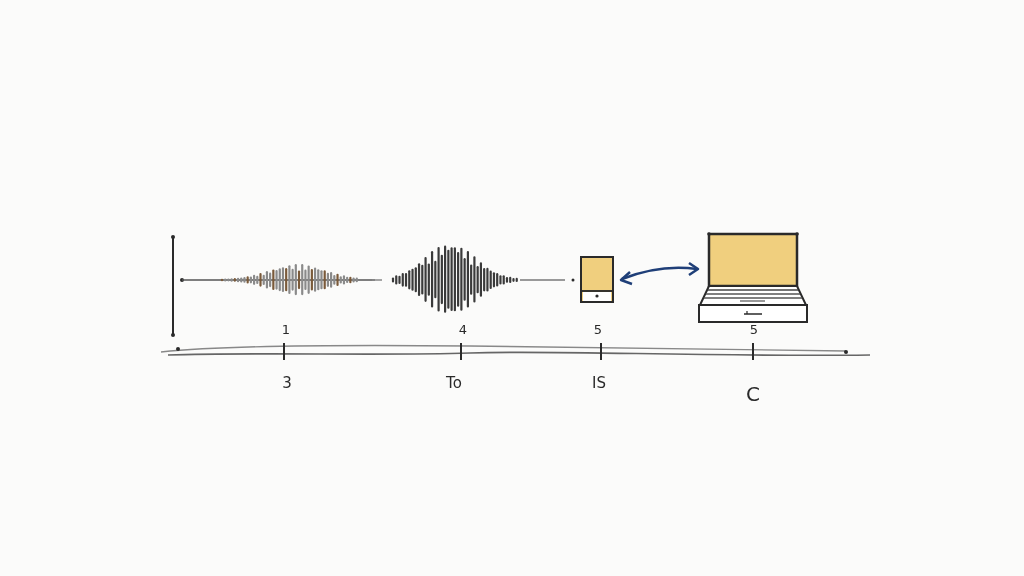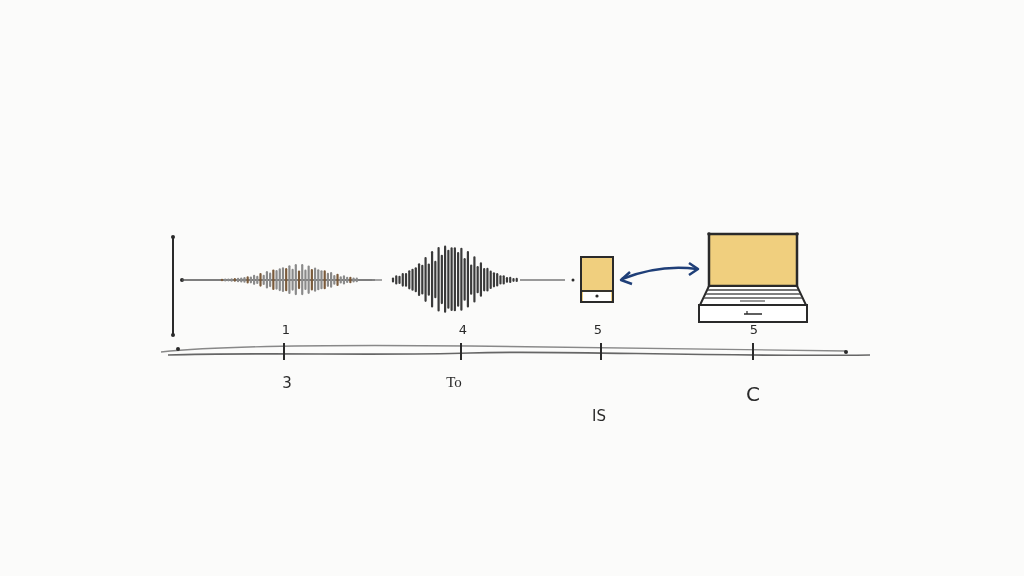--- a/index.html
+++ b/index.html
@@ -171,16 +171,16 @@
       <line x1="753" x2="753" y1="343" y2="360" stroke="#2a2a2a" stroke-width="2"></line>
     </g>
 </svg>
 
 <div id="labels">
     <span class="label top" style="left: 286px; top: 322px;">1</span>
     <span class="label top" style="left: 463px; top: 322px;">4</span>
     <span class="label top" style="left: 598px; top: 322px;">5</span>
     <span class="label top" style="left: 754px; top: 322px;">5</span>
     <span class="label bottom" style="left: 287px; top: 374px;">3</span>
-    <span class="label bottom" style="left: 454px; top: 374px; font-family: Liberation Serif, serif;">To</span>
-    <span class="label bottom" style="left: 599px; top: 374px; margin-top: 33px;">IS</span>
+    <span class="label bottom" style="left: 454px; top: 374px;">To</span>
+    <span class="label bottom" style="left: 599px; top: 374px;">IS</span>
     <span class="label bottom" style="left: 753px; top: 382px; font-size: 20px;">C</span>
   </div>
 
 </body></html>

